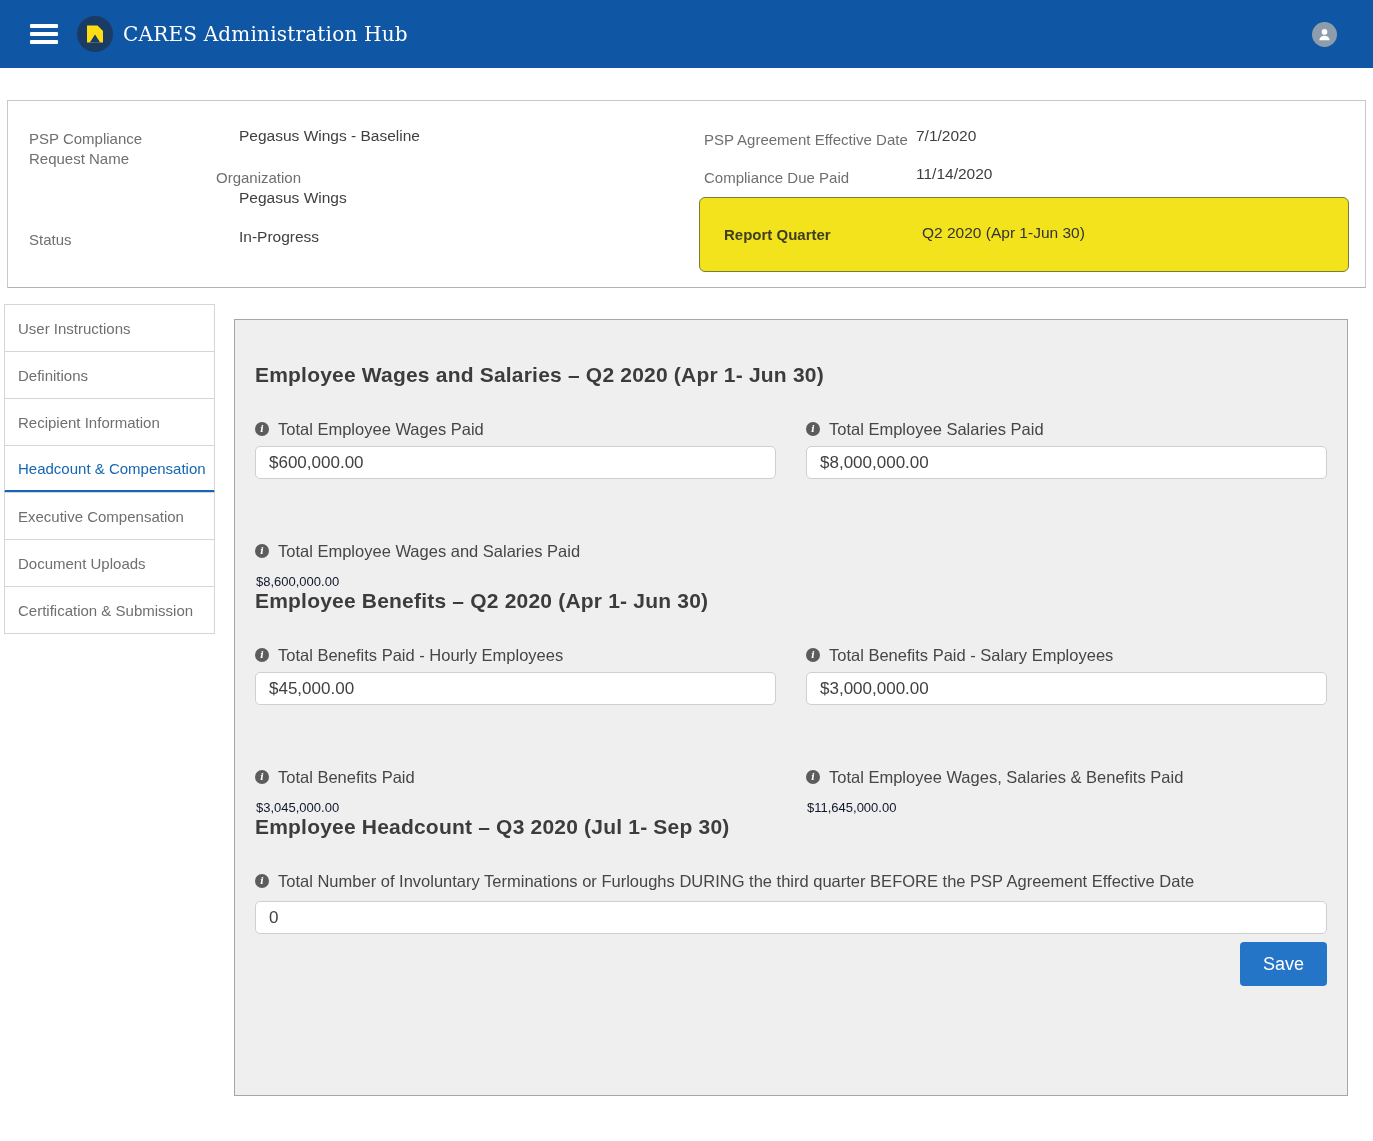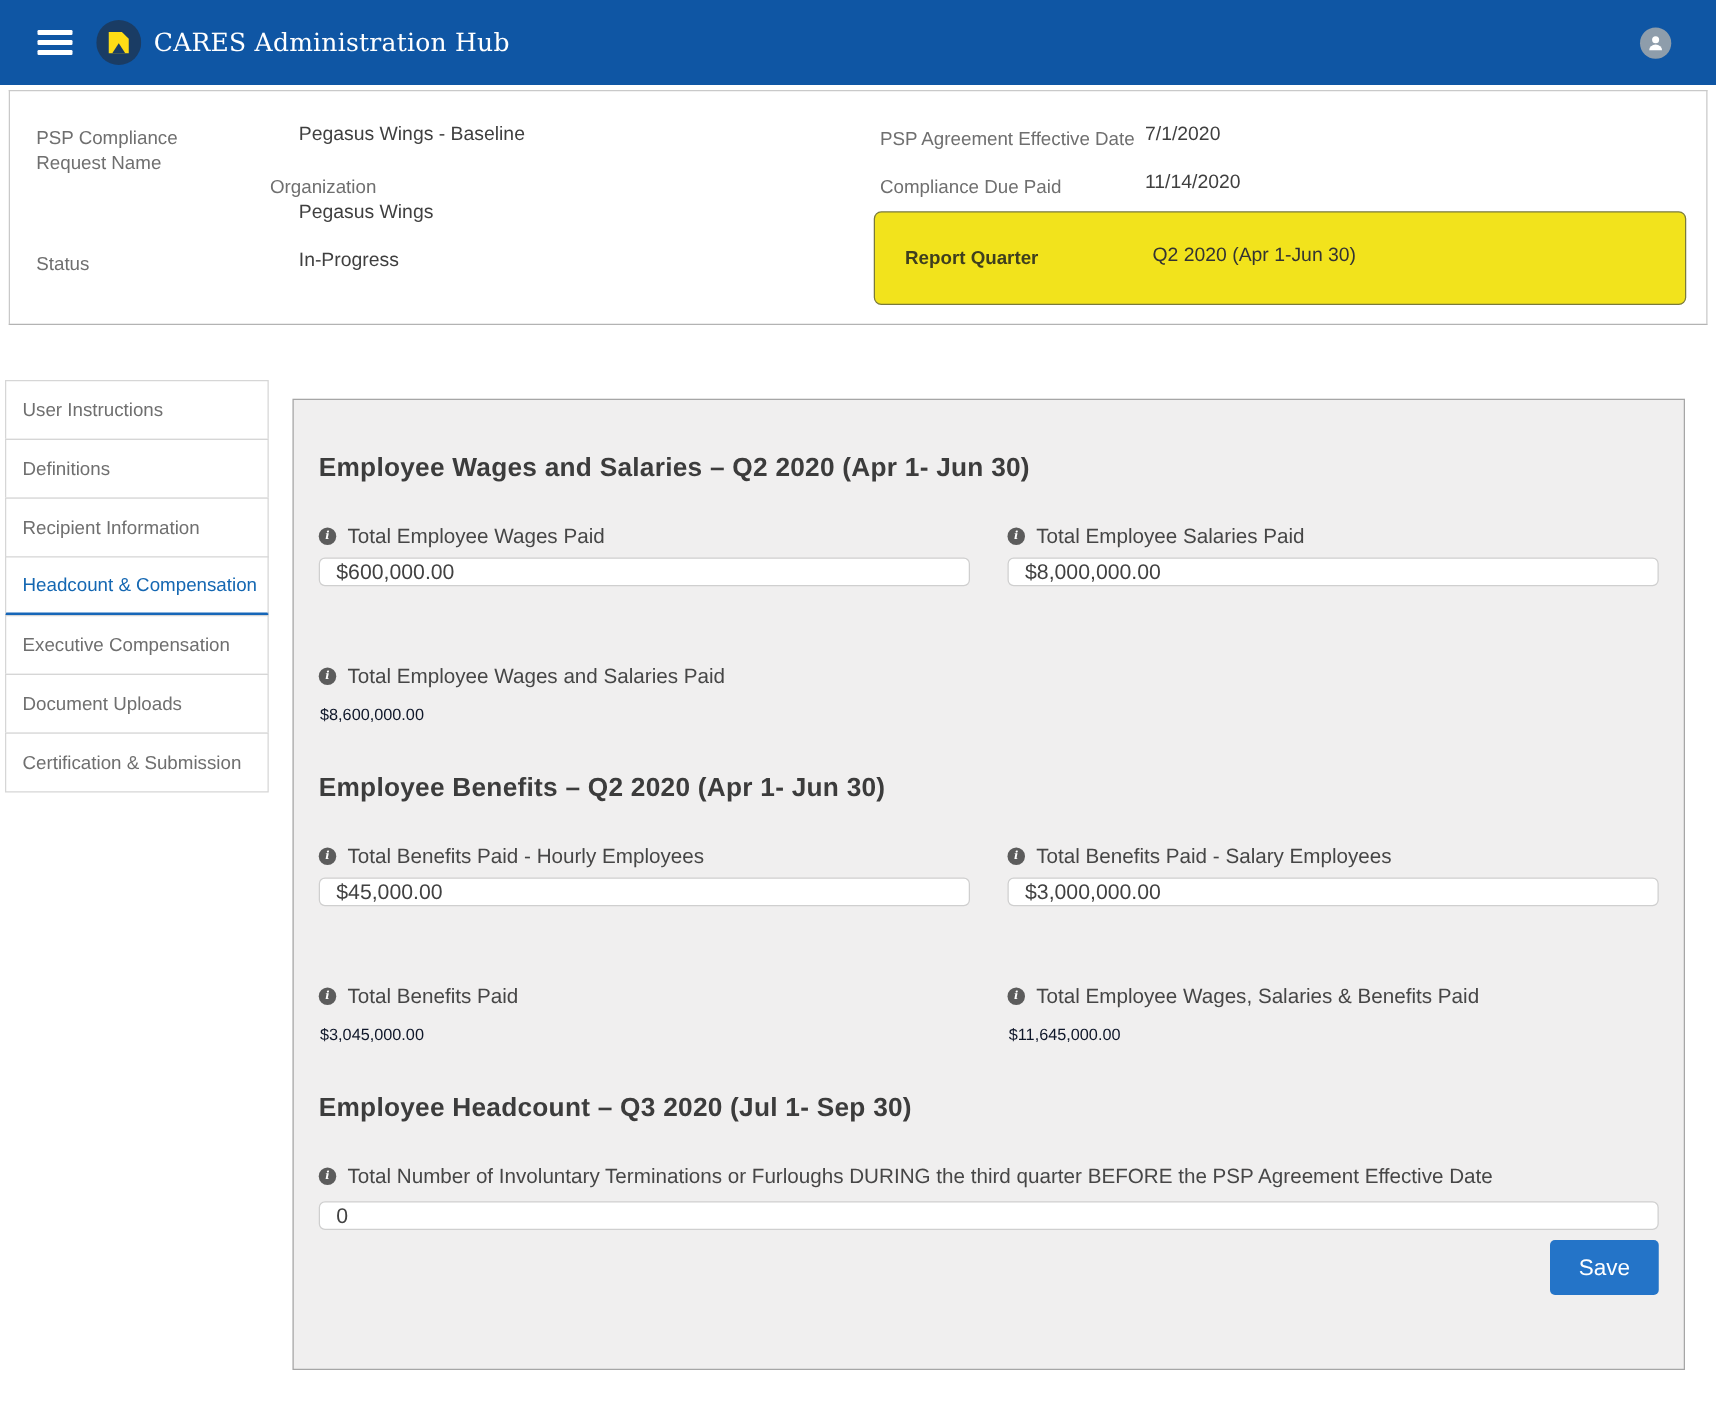--- a/index.html
+++ b/index.html
@@ -13,21 +13,21 @@
   .hamburger { margin-left:30px; width:28px; cursor:pointer; }
   .hamburger .bar { height:4px; background:#ffffff; margin:4px 0; border-radius:1px; }
   .logo { margin-left:19px; width:36px; height:36px; }
   .app-title { margin-left:10px; color:#ffffff; font-family:"DejaVu Serif", serif;
     font-size:20px; font-weight:400; letter-spacing:.2px; }
   .header-spacer { flex:1; }
   .avatar { margin-right:36px; width:25px; height:25px; border-radius:50%;
     background:#8E9DAB; display:flex; align-items:center; justify-content:center; cursor:pointer; }
 
   
-  .summary { position:absolute; left:7px; top:72px; width:1359px; height:188px;
+  .summary { position:absolute; left:7px; top:100px; width:1359px; height:188px;
     background:#ffffff; border:1px solid #C9C9C9; border-bottom-color:#B3B3B3; }
   .s-abs { position:absolute; }
   .s-label { color:#6F6F6F; font-size:15px; line-height:20px; }
   .s-value { color:#3F3F3F; font-size:15.5px; }
   .rq-box { position:absolute; left:691px; top:96px; width:650px; height:75px;
     background:#F2E31C; border:1px solid #7A7A3A; border-radius:6px; }
   .rq-label { position:absolute; left:24px; top:28px; font-size:15px; font-weight:700; color:#3F3F1E; }
   .rq-value { position:absolute; left:222px; top:26px; font-size:15.5px; color:#333333; }
 
   
@@ -35,32 +35,32 @@
   .side-item { height:48px; background:#ffffff; border:1px solid #D6D6D6; margin-top:-1px;
     display:flex; align-items:center; padding-left:13px; font-size:15px; color:#6F6F6F; cursor:pointer; }
   .side-item:first-child { margin-top:0; }
   .side-item.active { color:#1467B2; border-bottom:3px solid #1666B8; }
 
   
   .panel { position:absolute; left:234px; top:319px; width:1114px; height:777px;
     background:#F0EFEF; border:1px solid #A6A6A6; padding:4px 20px; }
   .section-h { font-size:21px; color:#3C3C3C; font-weight:600; letter-spacing:.2px; }
   .h-first { margin-top:39px; }
-  .h-mid   { margin-top:40px; }
+  .h-mid   { }
   .field-row { display:flex; gap:30px; margin-top:32px; }
   .field { width:522px; }
   .field.full { width:1073px; }
   .field-label { display:flex; align-items:flex-start; gap:9px;
     font-size:16.5px; color:#464646; line-height:21px; }
   .field-label .txt { max-width:940px; line-height:27px; margin-top:-3px; }
   .field-label .txt.short { line-height:21px; margin-top:0; }
   .info-icon { flex:0 0 auto; width:14px; height:14px; margin-top:3px; border-radius:50%;
     background:#5C5C5C; color:#ffffff; display:inline-flex; align-items:center; justify-content:center;
     font-family:"DejaVu Serif", serif; font-size:9px; font-style:italic; font-weight:700; cursor:pointer; }
-  .text-input { display:block; margin-top:6px; width:100%; height:23px;
+  .text-input { display:block; margin-top:6px; width:100%; height:33px;
     border:1px solid #CFCFCF; border-radius:5px; background:#ffffff;
     padding:0 13px; font-size:17px; color:#414141; font-family:"Liberation Sans", sans-serif; }
   .readonly-row { display:flex; gap:30px; margin-top:62px; }
   .ro-value { margin-top:12px; font-size:13px; color:#0f172a; padding-left:1px; }
   .save-row { display:flex; justify-content:flex-end; margin-top:8px; }
   .save-btn { width:87px; height:44px; background:#2474C8; color:#ffffff; border:none;
     border-radius:4px; font-size:18px; font-family:"Liberation Sans", sans-serif; cursor:pointer; }
 </style>
 </head>
 <body>

